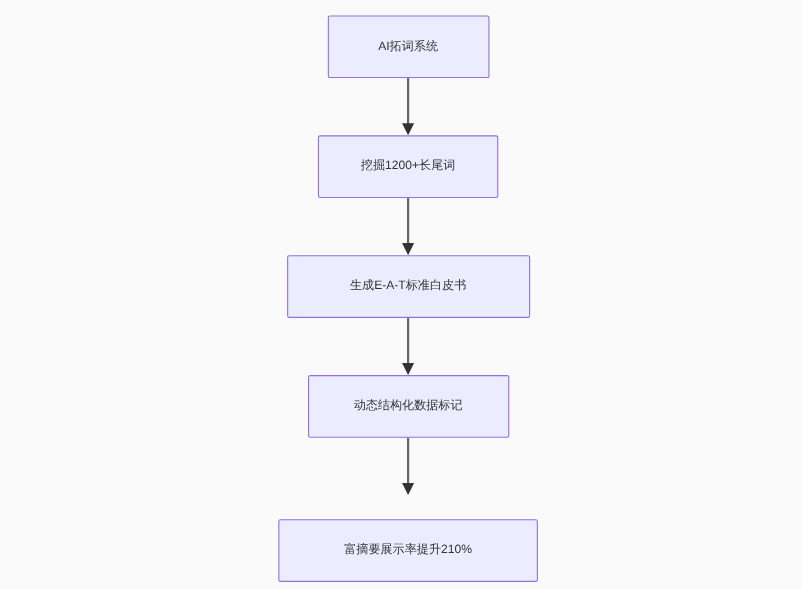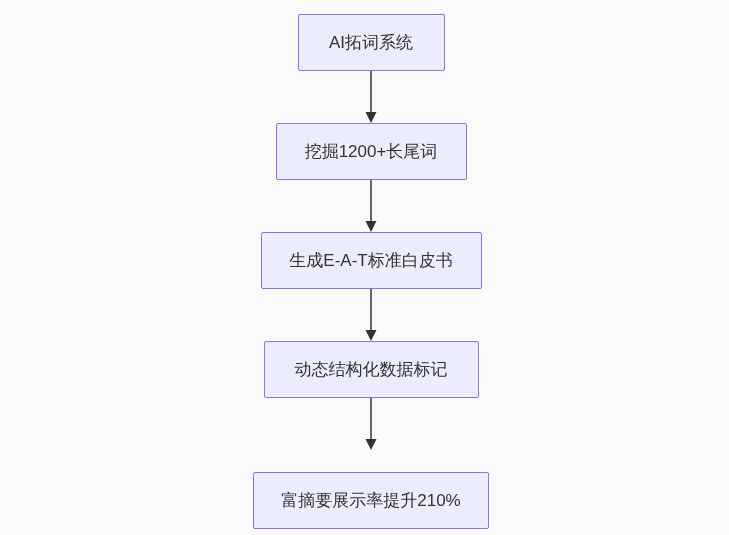--- a/index.html
+++ b/index.html
@@ -27,28 +27,28 @@
   .node {
     box-sizing: border-box;
     height: 57px;
     display: flex;
     align-items: center;
     justify-content: center;
     background: var(--node-fill, #ececff);
     border: 1.5px solid var(--node-border, #9370db);
     border-radius: 2px;
     color: var(--node-text, #333333);
-    font-size: 17px;
+    font-size: 11px;
     line-height: 1;
     white-space: nowrap;
   }
   .n1 { width: 147px; }
-  .n2 { width: 191px; }
+  .n2 { width: 164px; }
   .n3 { width: 221px; align-items: center; }
-  .n4 { width: 215px; }
+  .n4 { width: 183px; }
   .n5 { width: 236px; margin-top: 22px; }
   .edge { display: block; flex: 0 0 auto; }
   .edge line { stroke: var(--edge-line, #666666); stroke-width: 2; }
   .edge polygon { fill: var(--edge-head, #333333); }
 </style>
 </head>
 <body>
 
 <div class="canvas">
   <div class="flow">

